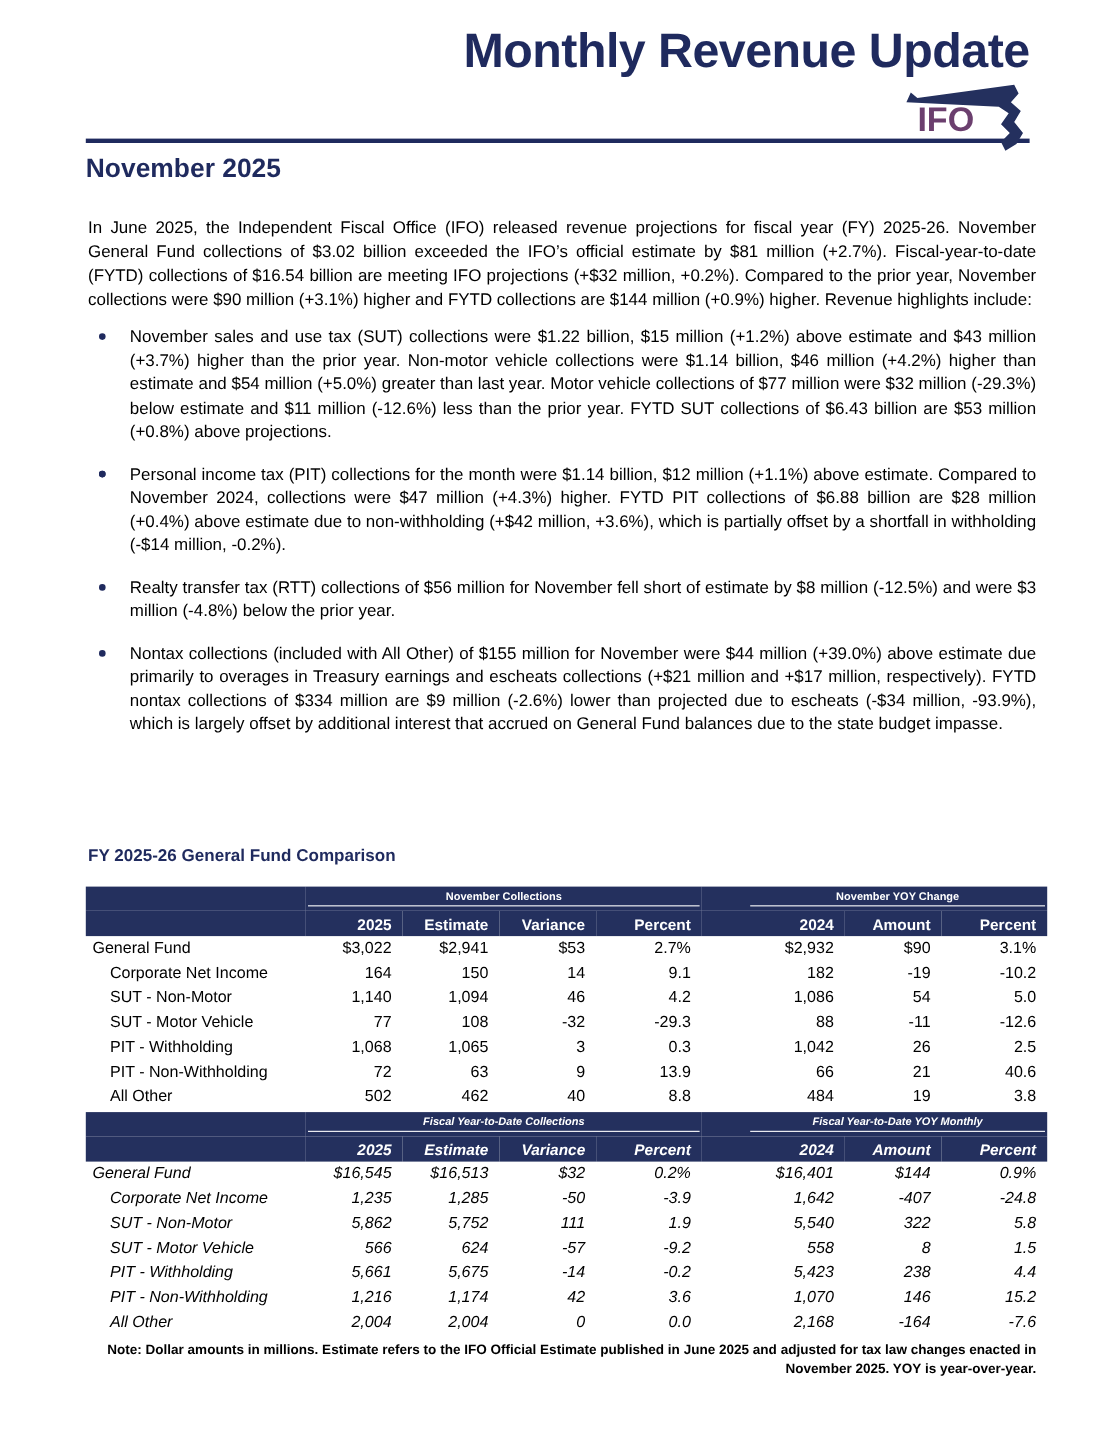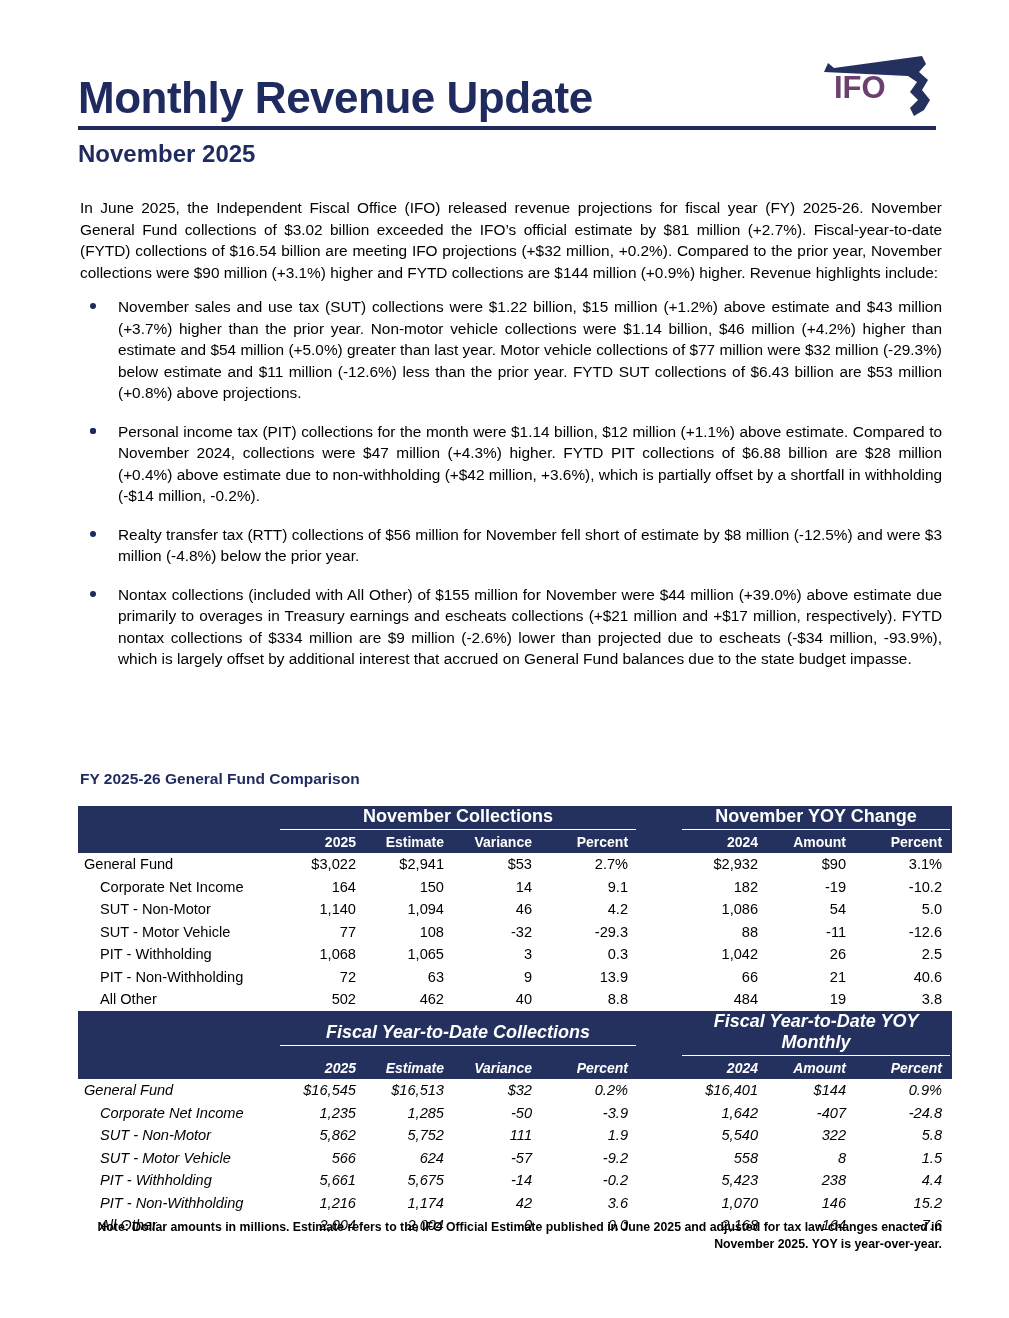--- a/index.html
+++ b/index.html
@@ -28,22 +28,23 @@
   .header {
     position: absolute;
     left: 78px;
     top: 46px;
     width: 858px;
     height: 96px;
   }
   .title-row {
     display: flex;
     align-items: flex-end;
-    justify-content: space-between;
+    justify-content: center;
     height: 76px;
+    flex-direction: column;
   }
   .doc-title {
     font-family: "Liberation Sans", sans-serif;
     font-size: 44px;
     font-weight: bold;
     color: #1f2a5e;
     letter-spacing: -0.5px;
     line-height: 1;
     margin: 0;
     padding-bottom: 2px;
@@ -135,21 +136,21 @@
 
   
   .fin thead tr.grp th,
   .fin thead tr.sub th {
     background: #24305e;
     color: #ffffff;
     font-weight: bold;
     padding: 0;
     border: none;
   }
-  .fin thead tr.grp th { height: 22px; font-size: 18px; vertical-align: middle; }
+  .fin thead tr.grp th { height: 22px; font-size: 10px; vertical-align: middle; }
   .fin thead tr.sub th { height: 23px; font-size: 14px; vertical-align: middle; }
 
   .grp-lbl {
     display: block;
     text-align: center;
     padding-bottom: 2px;
     border-bottom: 1.5px solid #ffffff;
     margin: 0 2px;
   }
   .grp-blank { display: block; }

